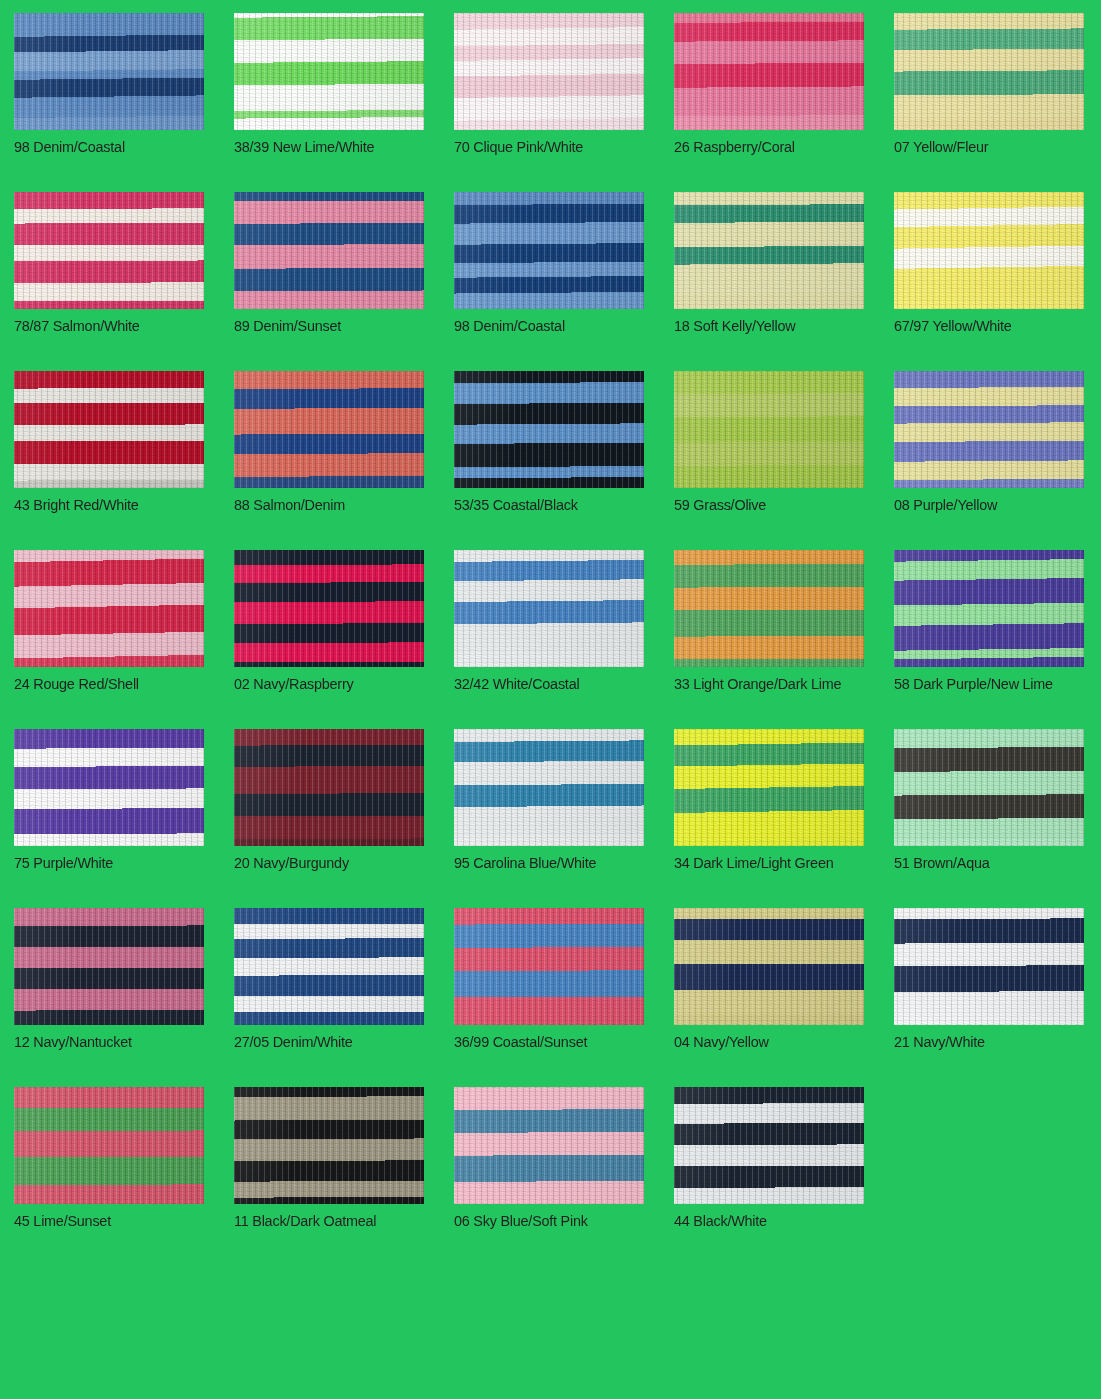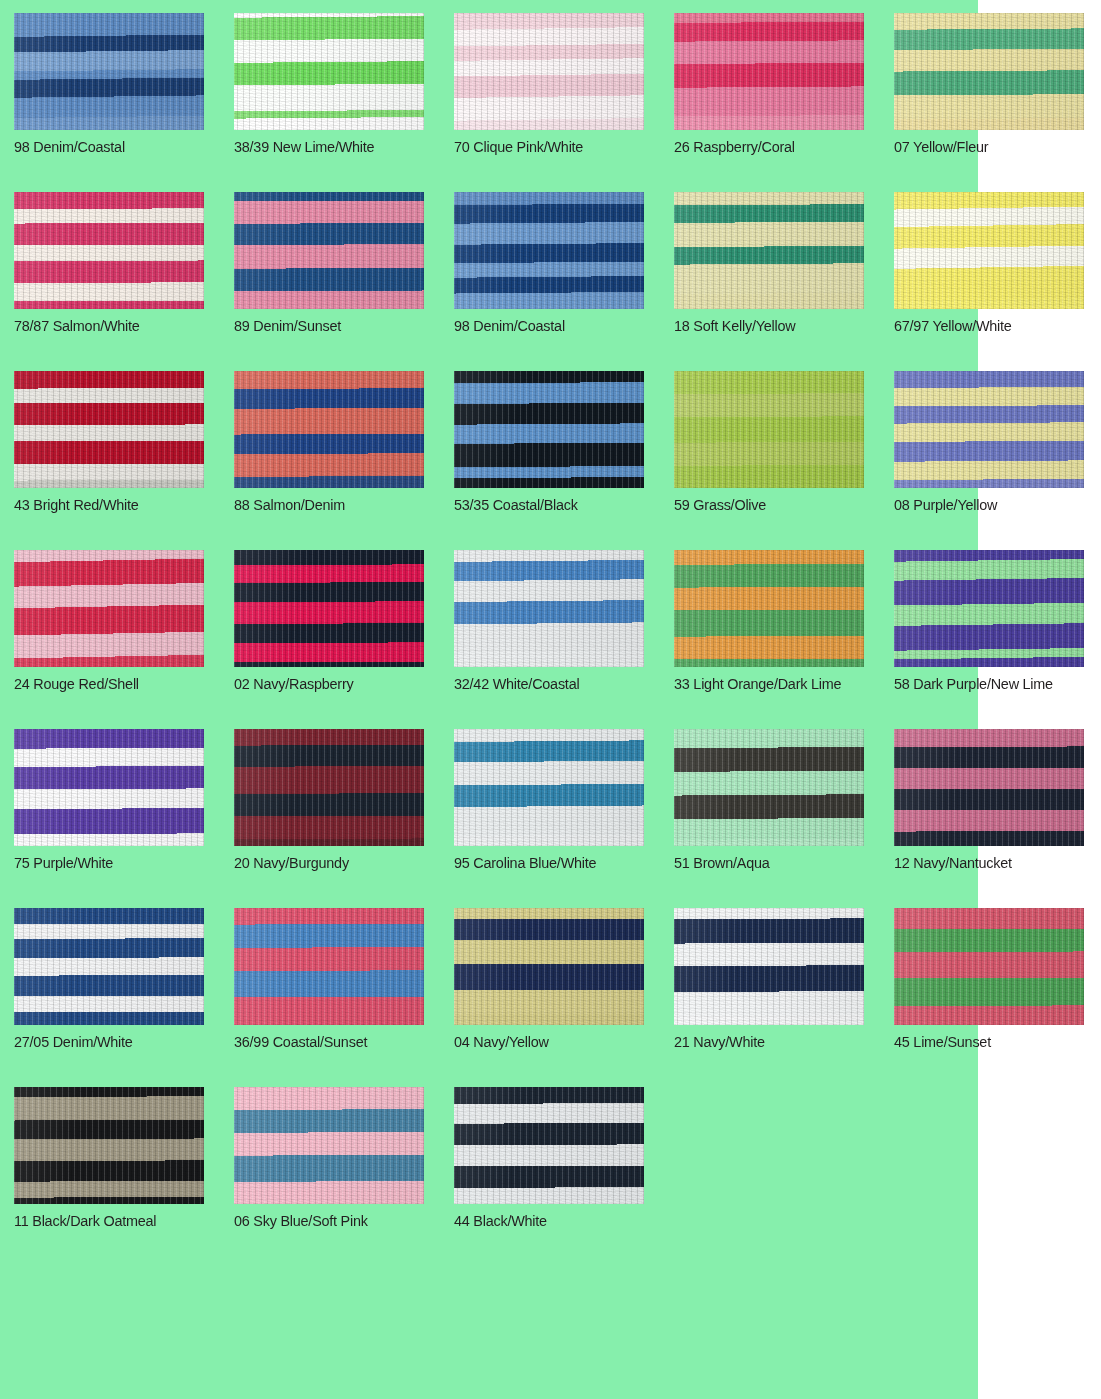--- a/index.html
+++ b/index.html
@@ -9,24 +9,23 @@
   }
   body {
     width: 1101px;
     height: 1399px;
     font-family: "Liberation Sans", "DejaVu Sans", sans-serif;
     overflow: hidden;
   }
 
   #catalog-page {
     position: relative;
-    width: 955px;
+    width: 1101px;
     height: 1399px;
-    background: #86efac;
-    padding-left: 23px;
+    background: #22c55e;
   }
 
   .swatch-grid {
     position: absolute;
     left: 14px;
     top: 13px;
     width: 1075px;
     display: grid;
     grid-template-columns: repeat(5, 190px);
     grid-column-gap: 30px;
@@ -313,20 +312,29 @@
         <div class="swatch-tile">
           <div class="stripes" style="background: linear-gradient(179.5deg, rgb(233, 237, 238) 0%, rgb(233, 237, 238) 10.976%, rgb(49, 134, 176) 10.976%, rgb(49, 134, 176) 28.049%, rgb(233, 237, 238) 28.049%, rgb(233, 237, 238) 47.561%, rgb(49, 134, 176) 47.561%, rgb(49, 134, 176) 65.854%, rgb(233, 237, 238) 65.854%, rgb(233, 237, 238) 90.244%, rgb(237, 240, 241) 90.244%, rgb(237, 240, 241) 100%); filter: blur(0.4px);"></div>
           <div class="rib"></div>
           <div class="stitch"></div>
           <div class="sheen"></div>
         </div>
         <div class="swatch-label">95 Carolina Blue/White</div>
       </div>
       <div class="swatch-cell">
         <div class="swatch-tile">
+          <div class="stripes" style="background: linear-gradient(179.1deg, rgb(233, 243, 46) 0%, rgb(233, 243, 46) 13.75%, rgb(62, 168, 101) 13.75%, rgb(62, 168, 101) 31.25%, rgb(233, 243, 46) 31.25%, rgb(233, 243, 46) 50%, rgb(62, 168, 101) 50%, rgb(62, 168, 101) 70%, rgb(233, 243, 46) 70%, rgb(233, 243, 46) 93.75%, rgb(230, 242, 51) 93.75%, rgb(230, 242, 51) 100%); filter: blur(0.4px);"></div>
+          <div class="rib"></div>
+          <div class="stitch"></div>
+          <div class="sheen"></div>
+        </div>
+        <div class="swatch-label">34 Dark Lime/Light Green</div>
+      </div>
+      <div class="swatch-cell">
+        <div class="swatch-tile">
           <div class="stripes" style="background: linear-gradient(179.6deg, rgb(171, 232, 192) 0%, rgb(171, 232, 192) 16.25%, rgb(59, 58, 53) 16.25%, rgb(59, 58, 53) 36.25%, rgb(171, 232, 192) 36.25%, rgb(171, 232, 192) 56.25%, rgb(59, 58, 53) 56.25%, rgb(59, 58, 53) 76.25%, rgb(171, 232, 192) 76.25%, rgb(171, 232, 192) 93.75%, rgb(181, 236, 200) 93.75%, rgb(181, 236, 200) 100%); filter: blur(0.4px);"></div>
           <div class="rib"></div>
           <div class="stitch"></div>
           <div class="sheen"></div>
         </div>
         <div class="swatch-label">51 Brown/Aqua</div>
       </div>
       <div class="swatch-cell">
         <div class="swatch-tile">
           <div class="stripes" style="background: linear-gradient(179.8deg, rgb(203, 110, 143) 0%, rgb(203, 110, 143) 15.385%, rgb(29, 36, 51) 15.385%, rgb(29, 36, 51) 33.333%, rgb(203, 110, 143) 33.333%, rgb(203, 110, 143) 51.282%, rgb(29, 36, 51) 51.282%, rgb(29, 36, 51) 69.231%, rgb(203, 110, 143) 69.231%, rgb(203, 110, 143) 87.179%, rgb(29, 36, 51) 87.179%, rgb(29, 36, 51) 100%); filter: blur(0.4px);"></div>

